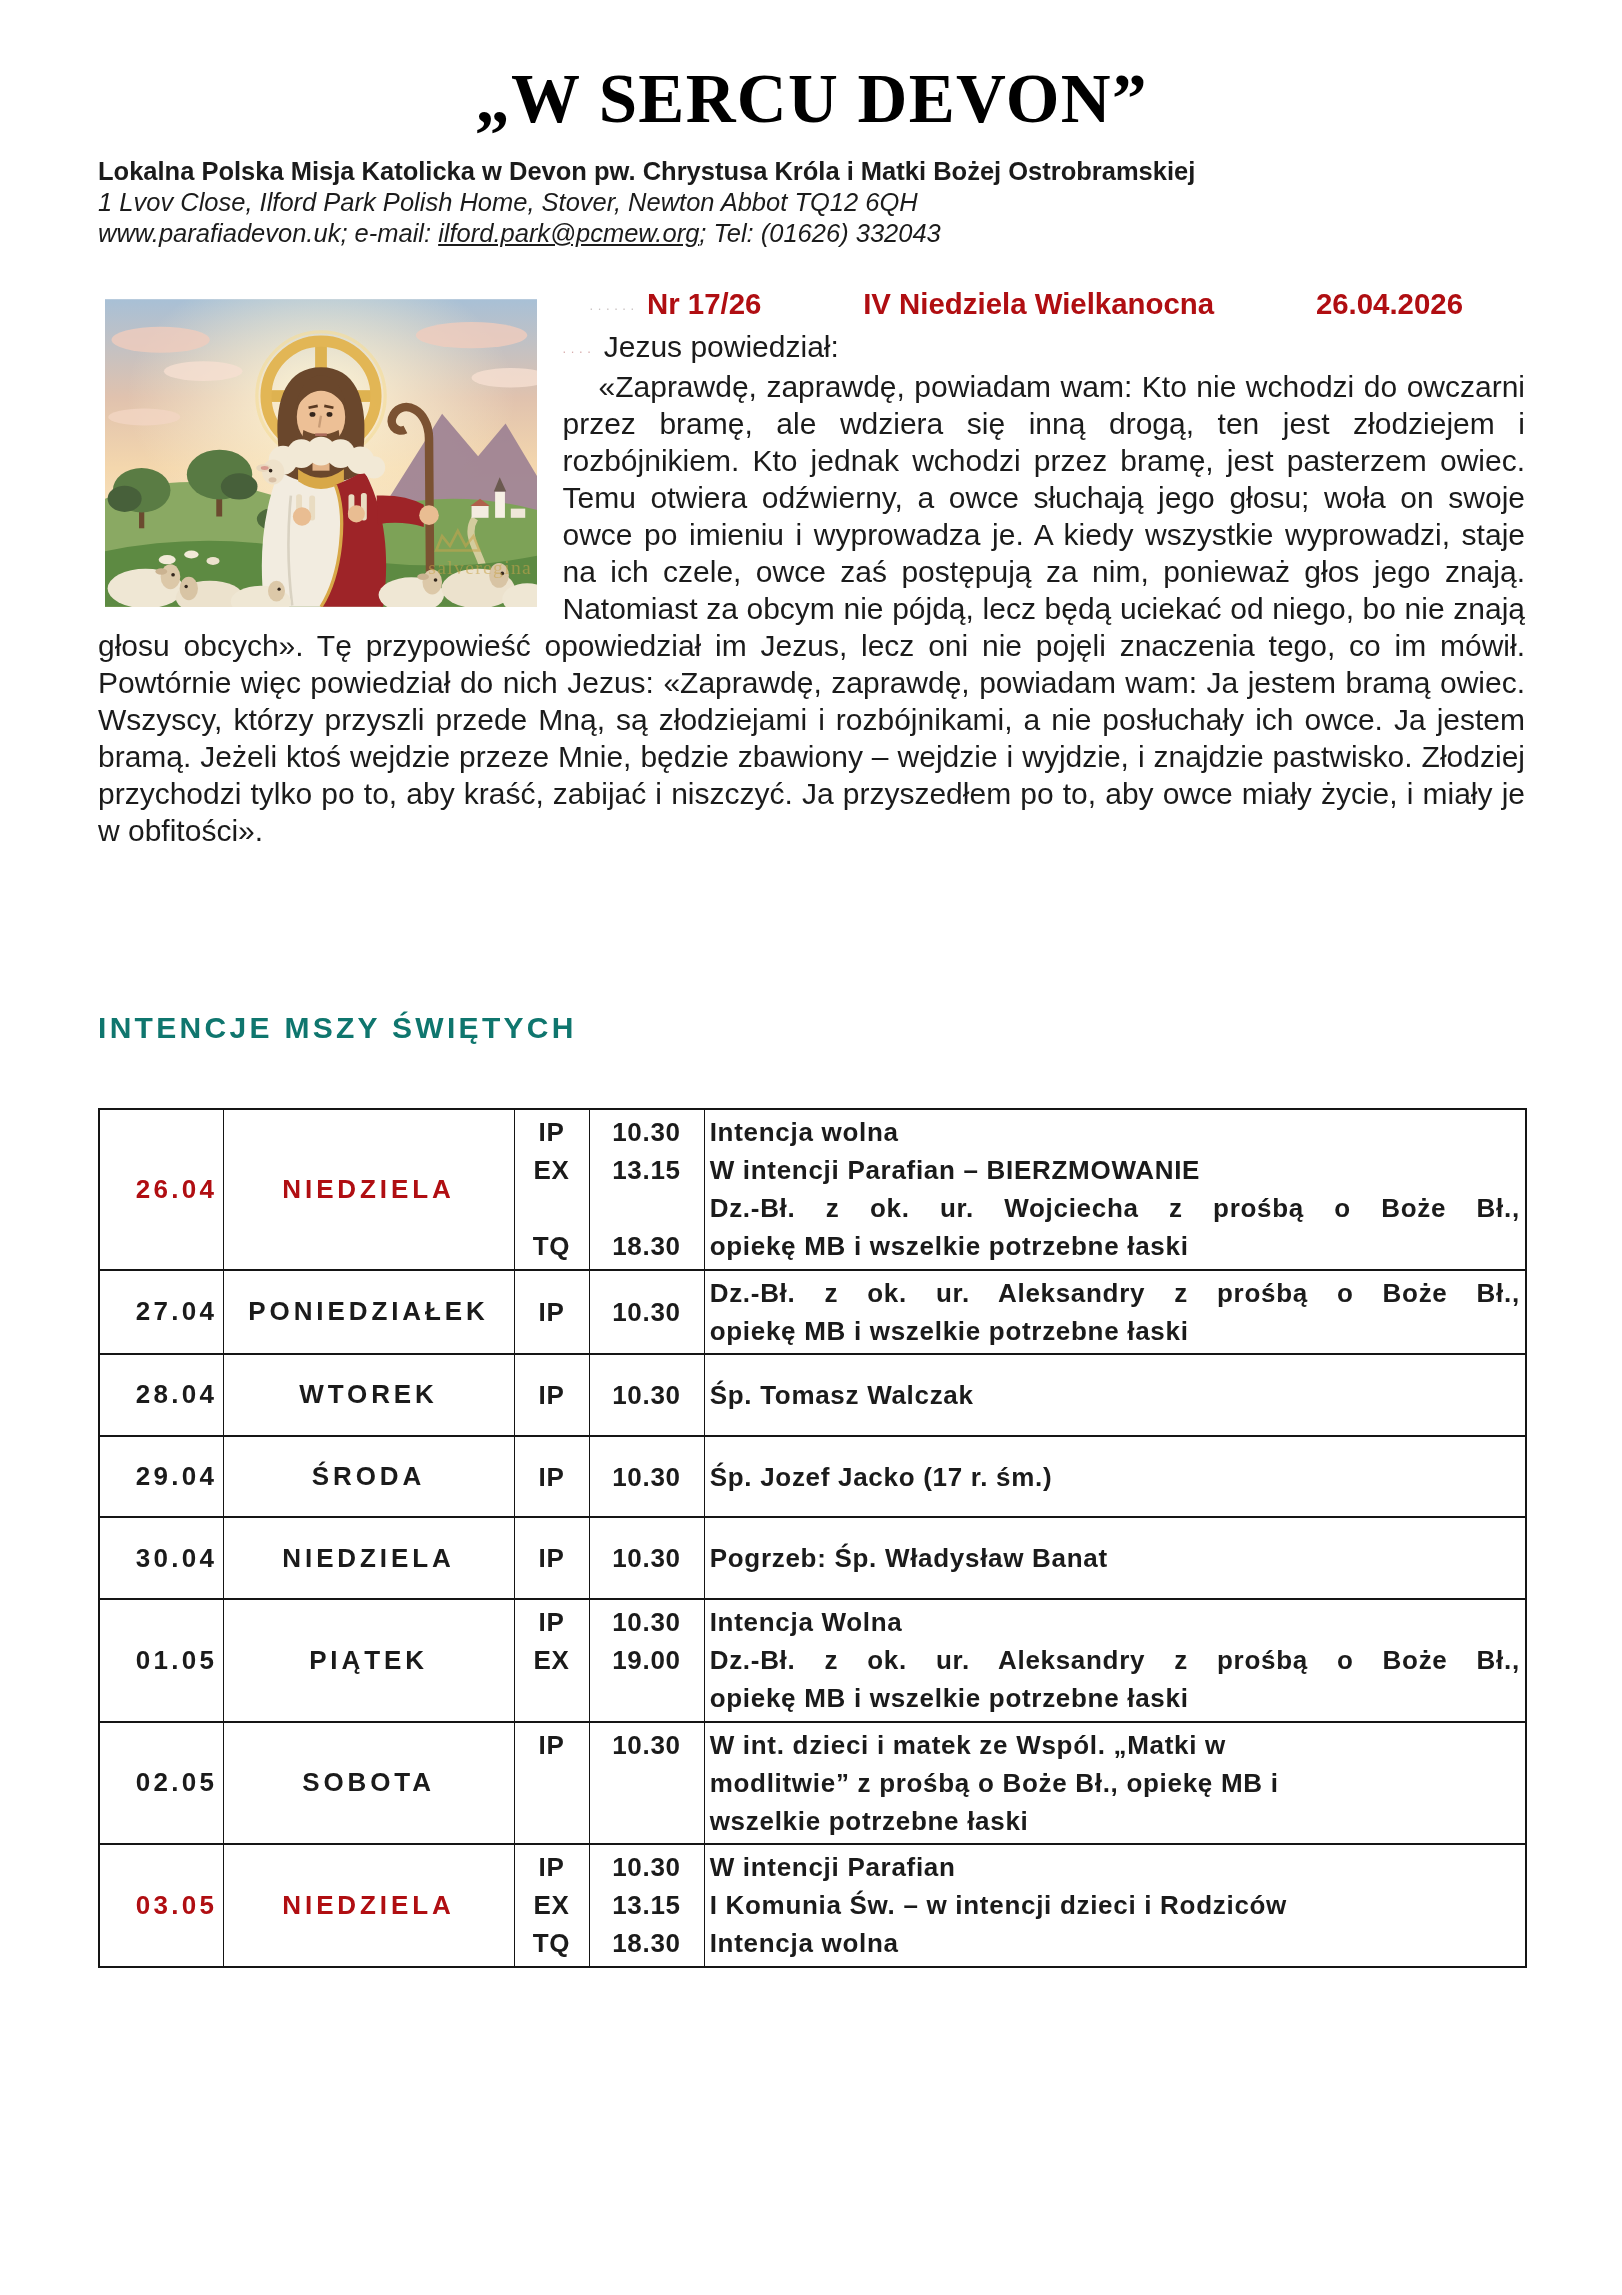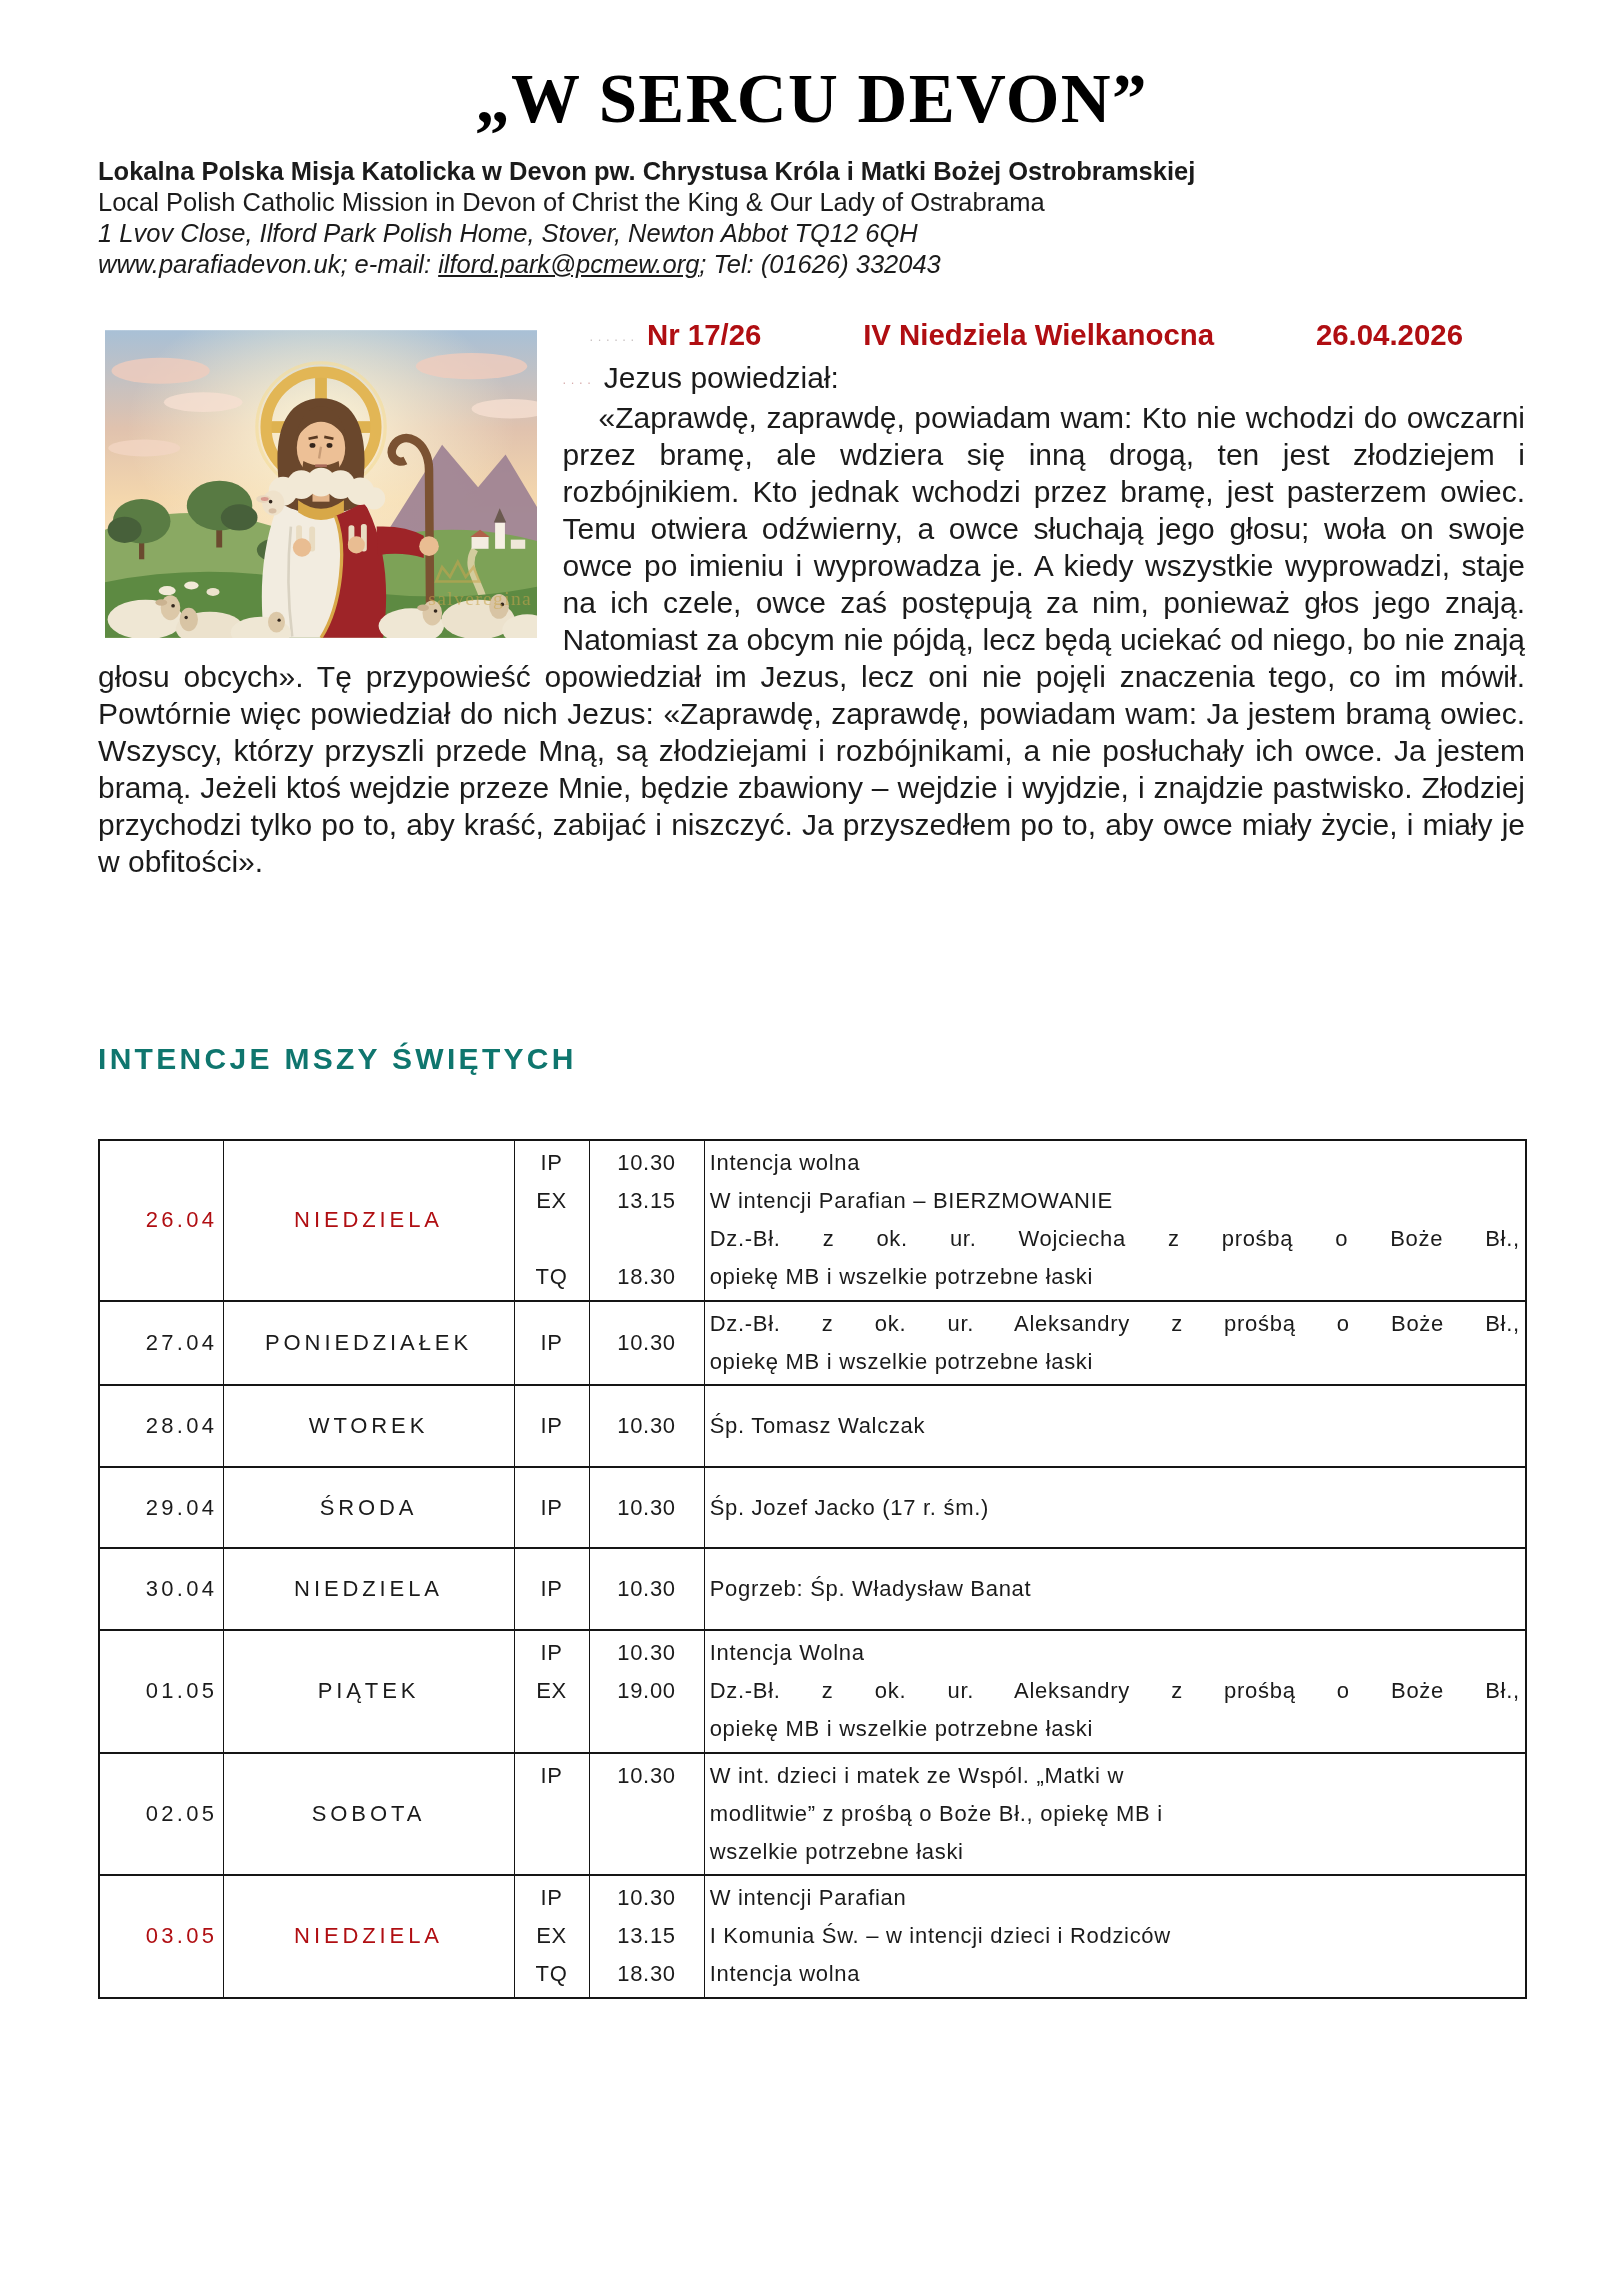--- a/index.html
+++ b/index.html
@@ -28,42 +28,41 @@
 
   
   .section-title{clear:both;text-align:left;color:#0f766e;font-weight:bold;
                  font-size:30px;letter-spacing:3.3px;margin-top:149px;}
 
   
   table.mass{border-collapse:collapse;width:1427px;margin-top:63px;table-layout:fixed;
              border:2px solid #151515;}
   table.mass td{border-left:1.3px solid #151515;border-right:1.3px solid #151515;
                 border-top:2.6px solid #151515;border-bottom:2.6px solid #151515;
-                vertical-align:middle;font-weight:normal;font-size:22px;height:73px;
+                vertical-align:middle;font-weight:bold;font-size:26px;height:73px;
                 padding:3.3px 5.2px;overflow:hidden;}
   .c-date{text-align:right;letter-spacing:3.3px;}
   .c-day{text-align:center;letter-spacing:3.9px;}
   .c-loc{text-align:center;letter-spacing:2px;padding:3.3px 1.3px;}
   .c-time{text-align:center;letter-spacing:1.3px;padding:3.3px 1.3px;}
   .c-int{padding:3.3px 11.8px 3.3px 15.7px;}
   .red{color:#b00e12;}
   .line{min-height:38px;line-height:38px;letter-spacing:0.7px;}
   .just{text-align:justify;text-align-last:justify;}
 </style>
 </head>
 <body>
 
 <div class="page">
   <div class="inner">
 
     <div class="title">„W SERCU DEVON”</div>
 
     <div class="letterhead">
       <div class="b">Lokalna Polska Misja Katolicka w Devon pw. Chrystusa Króla i Matki Bożej Ostrobramskiej</div>
-      <div>Local Polish Catholic Mission in Devon of Christ the King &amp; Our Lady of Ostrabrama</div>
       <div class="i">1 Lvov Close, Ilford Park Polish Home, Stover, Newton Abbot TQ12 6QH</div>
       <div class="i"><span>www.parafiadevon.uk;  e-mail: </span><a class="email">ilford.park@pcmew.org</a><span>; Tel: (01626) 332043</span></div>
     </div>
 
     <div class="scripture">
 
       <svg class="shepherd" viewBox="0 0 660 470" aria-hidden="true">
         <defs>
           <linearGradient id="sky" x1="0" y1="0" x2="0" y2="1">
             <stop offset="0" stop-color="#a8c0d6"></stop>

